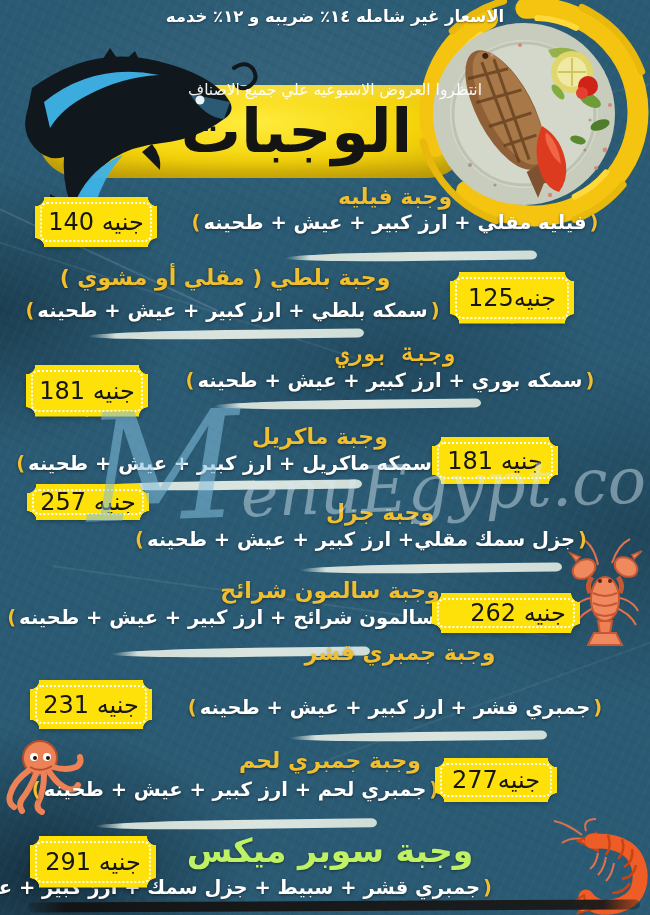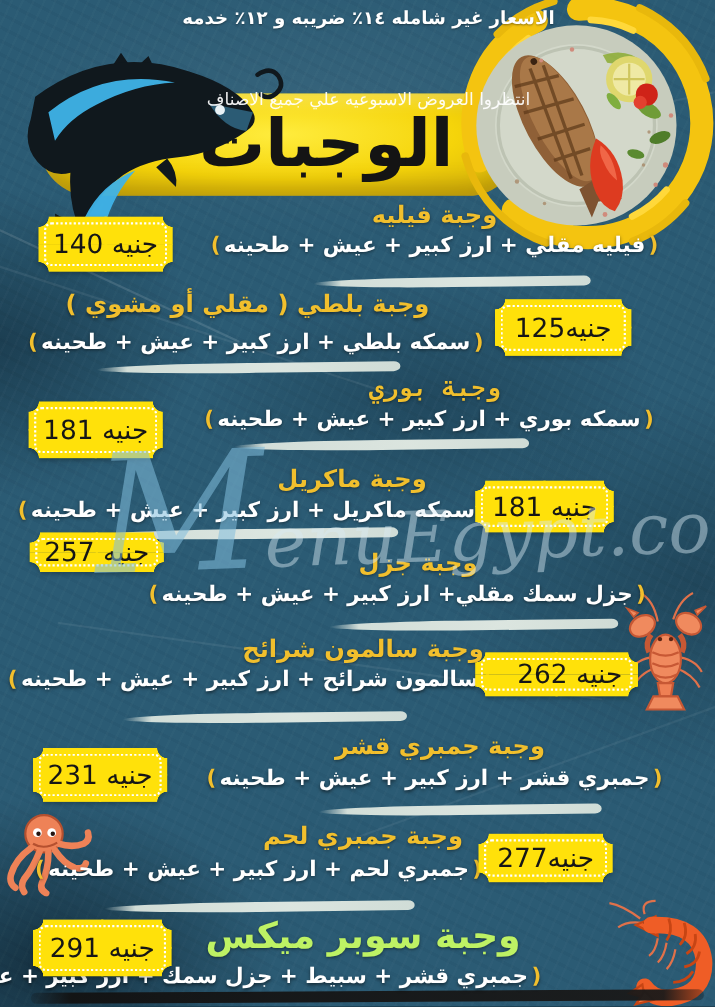--- a/index.html
+++ b/index.html
@@ -216,21 +216,21 @@
 
   <div class="title" style="left:110px;top:578px;width:440px;">وجبة سالمون شرائح</div>
   <div class="desc" style="left:10px;top:606px;width:440px;">
     <span class="paren">(</span><span>سالمون شرائح + ارز كبير + عيش + طحينه</span><span class="paren">)</span>
   </div>
   <div class="badge" style="left:432px;top:593px;width:124px;height:40px;padding-left:24px;">
     <span class="price">262 جنيه</span>
   </div>
   <div class="strk" style="left:112px;top:648px;width:258px;"></div>
 
-  <div class="title" style="left:185px;top:666px;width:430px;">وجبة جمبري قشر</div>
+  <div class="title" style="left:185px;top:640px;width:430px;">وجبة جمبري قشر</div>
   <div class="desc" style="left:180px;top:696px;width:430px;">
     <span class="paren">(</span><span>جمبري قشر + ارز كبير + عيش + طحينه</span><span class="paren">)</span>
   </div>
   <div class="badge" style="left:30px;top:680px;width:122px;height:49px;justify-content:center;">
     <span class="price">231 جنيه</span>
   </div>
   <div class="strk" style="left:290px;top:732px;width:257px;"></div>
 
   <div class="title" style="left:115px;top:748px;width:430px;">وجبة جمبري لحم</div>
   <div class="desc" style="left:20px;top:778px;width:430px;">

